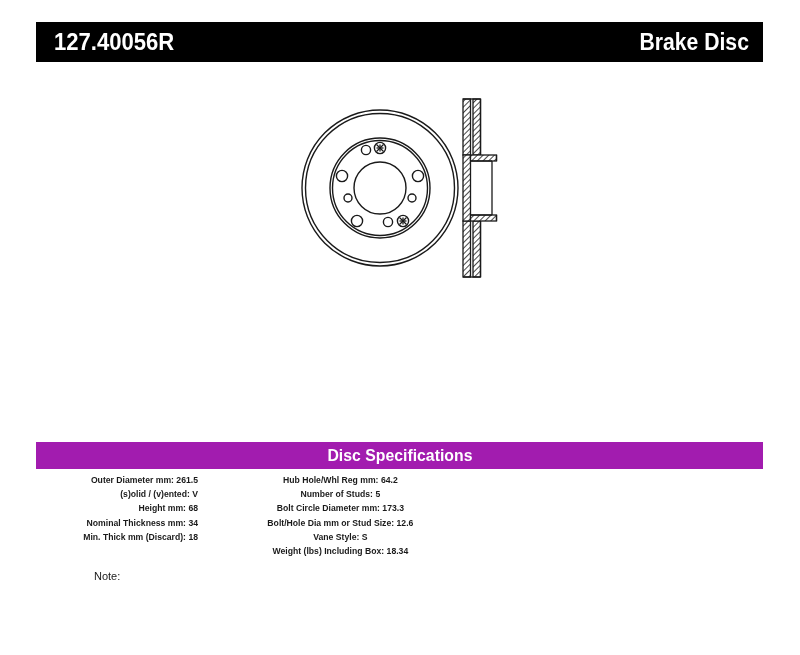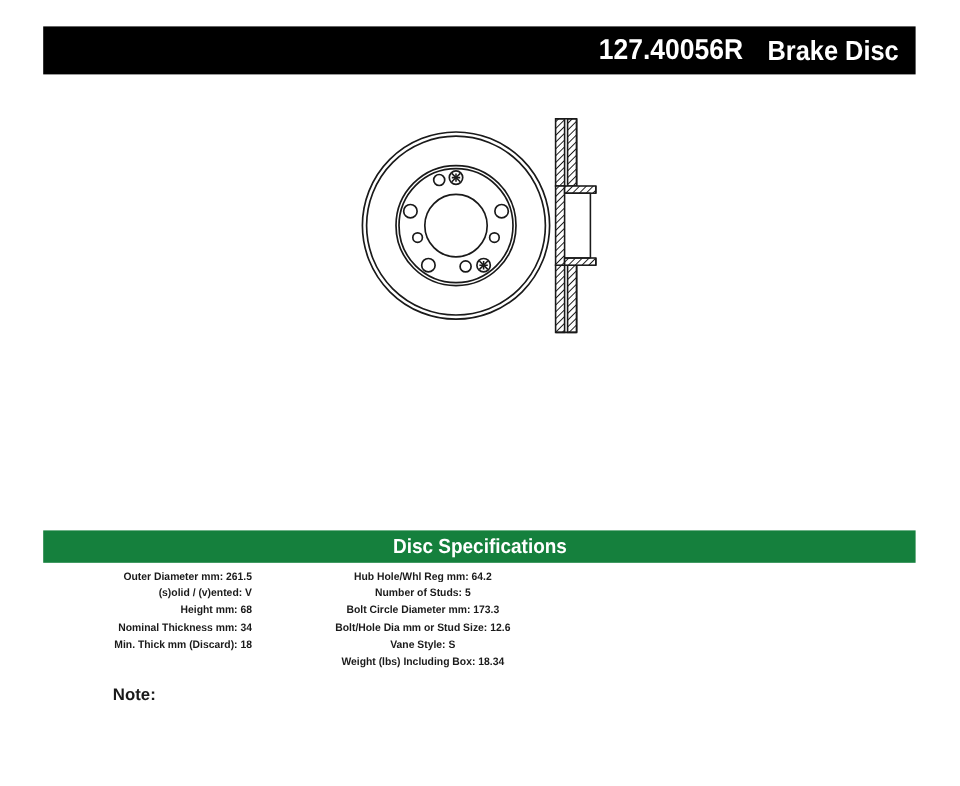--- a/index.html
+++ b/index.html
@@ -18,21 +18,21 @@
   
   #header-bar {
     position: absolute;
     left: 36px;
     top: 22px;
     width: 727px;
     height: 40px;
     background: #000000;
     display: flex;
     align-items: center;
-    justify-content: flex-end;
+    justify-content: space-between;
     box-sizing: border-box;
     padding: 0 14px 0 18px;
   }
   #part-number {
     color: #ffffff;
     font-size: 24px;
     font-weight: bold;
     letter-spacing: 0px;
     transform: scaleX(0.92);
     transform-origin: left center;
@@ -57,37 +57,37 @@
   }
   #drawing-area svg { display: block; }
 
   
   #spec-title-bar {
     position: absolute;
     left: 36px;
     top: 442px;
     width: 727px;
     height: 27px;
-    background: #15803d;
+    background: #a21caf;
     display: flex;
     align-items: center;
     justify-content: center;
   }
   #spec-title {
     color: #ffffff;
     font-size: 17px;
     font-weight: bold;
     transform: scaleX(0.93);
     white-space: nowrap;
   }
 
   
   #spec-body {
     position: absolute;
-    left: 40px;
+    left: 28px;
     top: 473px;
     width: 727px;
     height: 120px;
   }
   .spec-col {
     position: absolute;
     top: 0;
   }
   #spec-col-left  { left: 0px;   width: 170px; text-align: right; }
   #spec-col-mid   { left: 186px; width: 243px; text-align: center; }
@@ -111,22 +111,22 @@
   
   #note-area {
     position: absolute;
     left: 94px;
     top: 570px;
     display: flex;
     align-items: baseline;
     gap: 6px;
   }
   #note-label {
-    font-size: 14px;
-    font-weight: bold;
+    font-size: 11px;
+    font-weight: normal;
     color: #1a1a1a;
     white-space: nowrap;
   }
   #note-value {
     font-size: 10px;
     font-weight: bold;
     color: #1a1a1a;
     min-width: 300px;
     white-space: nowrap;
   }

